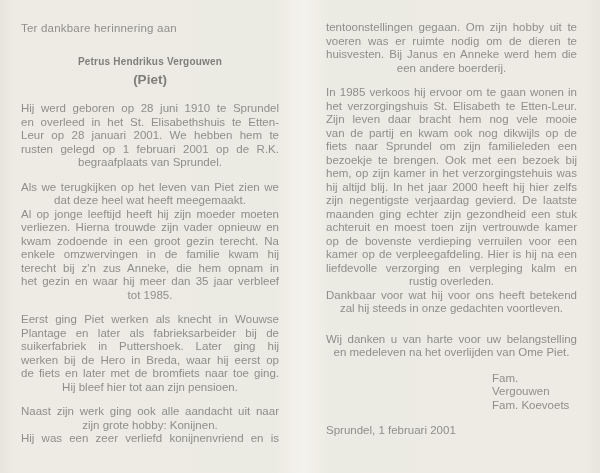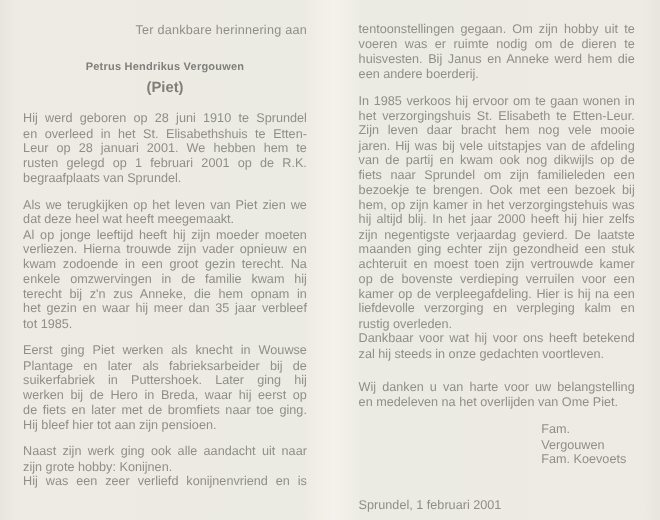--- a/index.html
+++ b/index.html
@@ -18,34 +18,34 @@
   .card{
     position:absolute;inset:0;
     background:linear-gradient(90deg,
       #e7e5dd 0%, #edebe4 2.5%,
       #ecebe3 46%, #f4f2ec 50.5%, #ecebe3 55%,
       #edebe4 97.5%, #e7e5dd 100%);
   }
   .page{position:absolute;top:0;}
   .page.left{left:21px;width:258px;top:22px;}
   .page.right{left:326px;width:251px;top:21px;}
-  .hdr{font-size:11.5px;line-height:13px;text-align:right;letter-spacing:.2px;}
+  .hdr{font-size:11.5px;line-height:13px;text-align:left;letter-spacing:.2px;}
   .name{margin-top:18px;font-size:10px;line-height:17px;font-weight:700;
         text-align:center;color:var(--hd);letter-spacing:.2px;}
   .nick{margin-top:2px;font-size:13.5px;line-height:15px;font-weight:700;
         text-align:center;color:var(--hd);}
   .page.left .body{margin-top:15px;}
   .para{margin-bottom:11px;}
   .para:last-child{margin-bottom:0;}
-  .ln{font-size:11.5px;line-height:13.5px;}
+  .ln{font-size:11.5px;line-height:13.5px;text-align:center;}
   .ln.j{text-align:justify;text-align-last:justify;}
   .thanks{margin-top:17px;}
   .sigs{margin-top:12px;padding-left:166px;}
   .sig{font-size:11.5px;line-height:13.5px;}
-  .dateline{margin-top:28px;font-size:11.5px;line-height:13.5px;}
+  .dateline{margin-top:12px;font-size:11.5px;line-height:13.5px;}
 </style>
 </head>
 <body>
 
 <div class="card">
   <div></div>
 
   <section class="page left">
     <div class="hdr">Ter dankbare herinnering aan</div>
     <div class="name">Petrus Hendrikus Vergouwen</div>
@@ -90,21 +90,20 @@
         <div class="para">
           <div class="ln j">tentoonstellingen gegaan. Om zijn hobby uit te</div>
           <div class="ln j">voeren was er ruimte nodig om de dieren te</div>
           <div class="ln j">huisvesten. Bij Janus en Anneke werd hem die</div>
           <div class="ln">een andere boerderij.</div>
         </div>
         <div class="para">
           <div class="ln j">In 1985 verkoos hij ervoor om te gaan wonen in</div>
           <div class="ln j">het verzorgingshuis St. Elisabeth te Etten-Leur.</div>
           <div class="ln j">Zijn leven daar bracht hem nog vele mooie</div>
-          <div class="ln j">jaren. Hij was bij vele uitstapjes van de afdeling</div>
           <div class="ln j">van de partij en kwam ook nog dikwijls op de</div>
           <div class="ln j">fiets naar Sprundel om zijn familieleden een</div>
           <div class="ln j">bezoekje te brengen. Ook met een bezoek bij</div>
           <div class="ln j">hem, op zijn kamer in het verzorgingstehuis was</div>
           <div class="ln j">hij altijd blij. In het jaar 2000 heeft hij hier zelfs</div>
           <div class="ln j">zijn negentigste verjaardag gevierd. De laatste</div>
           <div class="ln j">maanden ging echter zijn gezondheid een stuk</div>
           <div class="ln j">achteruit en moest toen zijn vertrouwde kamer</div>
           <div class="ln j">op de bovenste verdieping verruilen voor een</div>
           <div class="ln j">kamer op de verpleegafdeling. Hier is hij na een</div>

